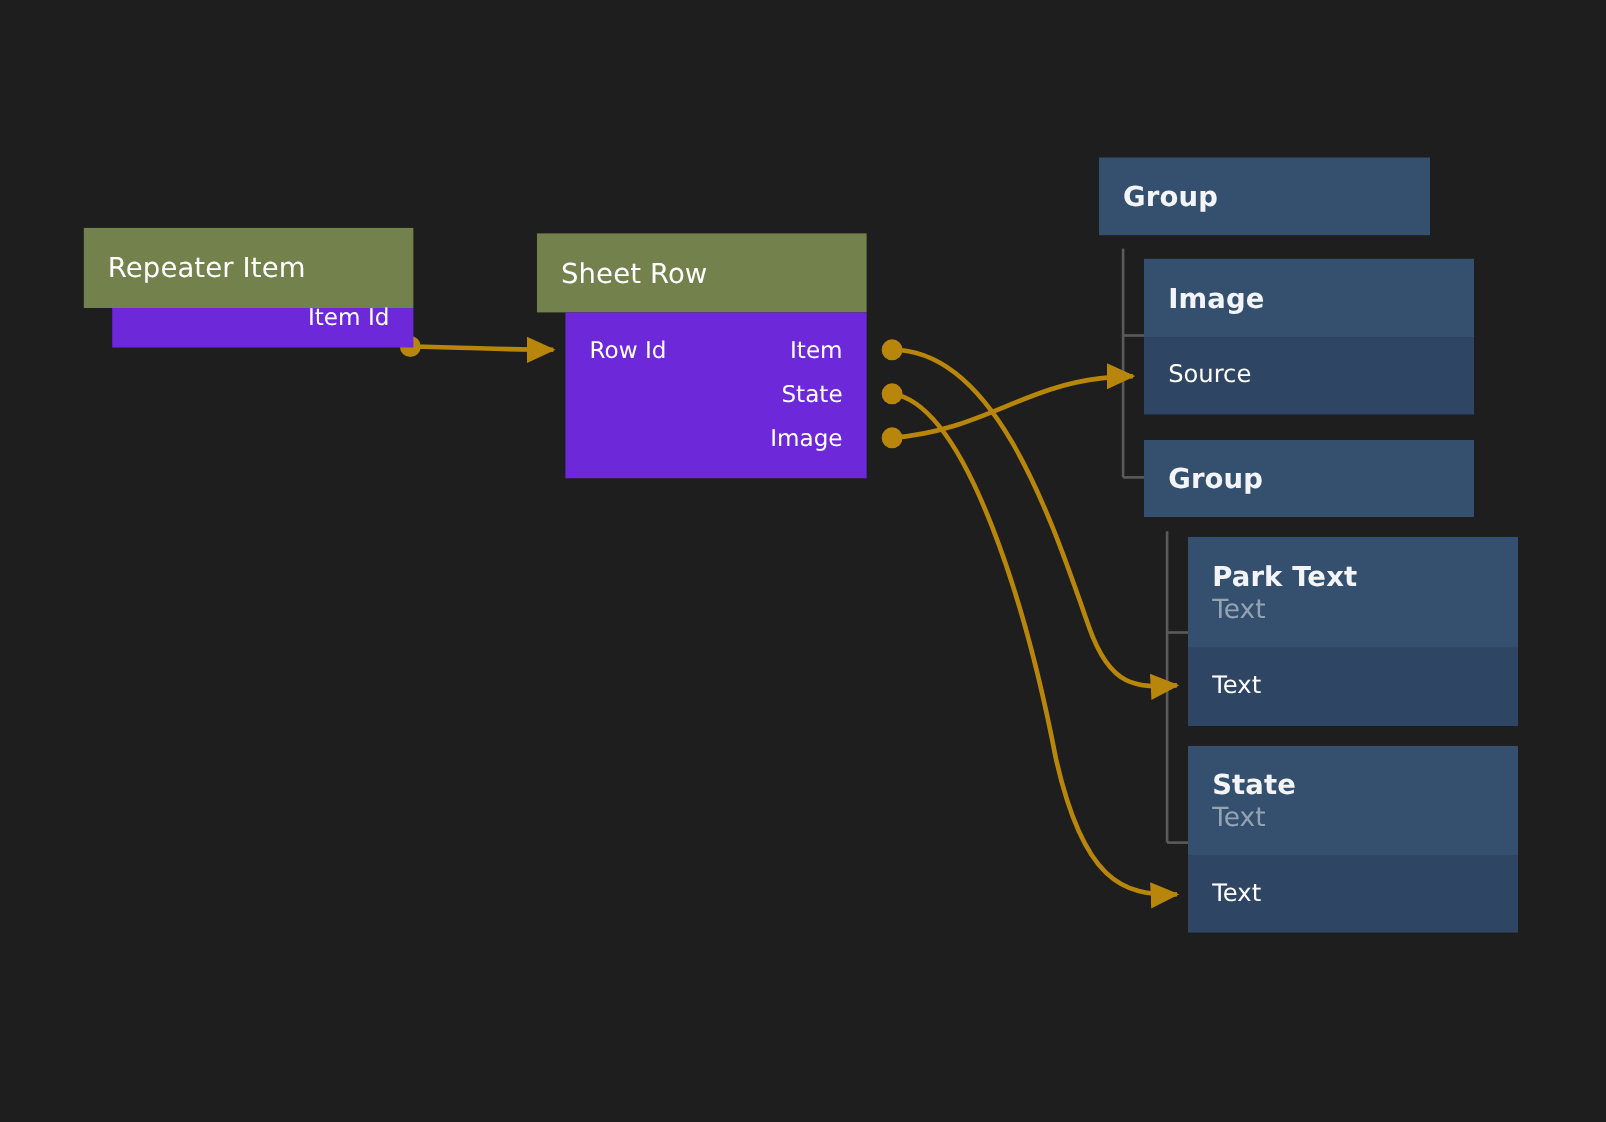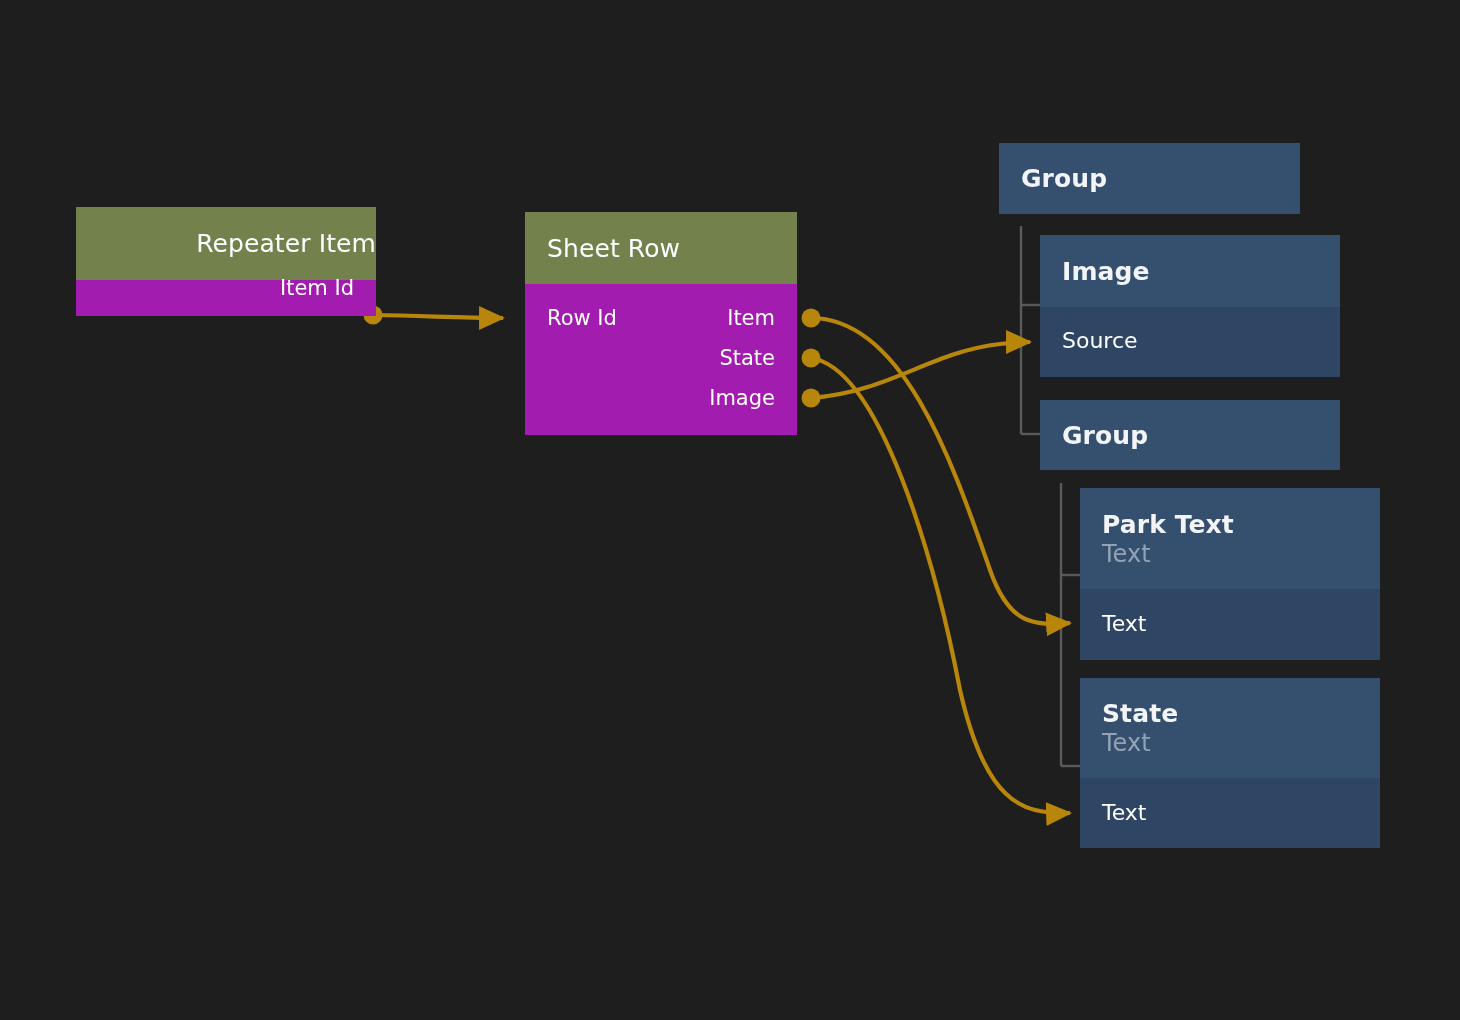--- a/index.html
+++ b/index.html
@@ -38,21 +38,21 @@
     flex-direction: column;
     justify-content: center;
   }
   .node-body {
     box-sizing: border-box;
     position: relative;
   }
 
   
   .node.green .node-header { background: #73814d; }
-  .node.green .node-body   { background: #a21caf; }
+  .node.green .node-body   { background: #6d28d9; margin-left: 26px; }
   .node.green .node-title {
     color: #ffffff;
     font-size: 25px;
     font-weight: 400;
     letter-spacing: 0.1px;
   }
   .port-row {
     position: absolute;
     display: flex;
     align-items: center;
@@ -134,32 +134,32 @@
       <path d="M 811 358 C 880 368, 935 560, 960 690 C 985 800, 1020 815, 1070 813" stroke="#b8860b" stroke-width="4.2" fill="none" marker-end="url(#arrow)"></path>
       <circle cx="811" cy="358" r="9.5" fill="#b8860b"></circle>
     </g>
 
     <g>
       <path d="M 811 398 C 890 392, 930 352, 1000 344 C 1015 342, 1020 342, 1030 342" stroke="#b8860b" stroke-width="4.2" fill="none" marker-end="url(#arrow)"></path>
       <circle cx="811" cy="398" r="9.5" fill="#b8860b"></circle>
     </g>
   </svg>
 
-  <div class="node green" style="left:76px; top:207px; width:300px; height:109px;text-align:right;">
+  <div class="node green" style="left:76px; top:207px; width:300px; height:109px;">
     <div class="node-header pad-l" style="height:73px;">
       <div class="node-title">Repeater Item</div>
     </div>
     <div class="node-body" style="height:70px;">
       <div class="port-row out" style="top:-4px;">
         <span>Item Id</span>
       </div>
     </div>
   </div>
 
-  <div class="node green" style="left:525px; top:212px; width:272px; height:223px;">
+  <div class="node green" style="left:488px; top:212px; width:300px; height:223px;">
     <div class="node-header pad-l" style="height:72px;">
       <div class="node-title">Sheet Row</div>
     </div>
     <div class="node-body" style="height:151px;">
       <div class="port-row in" style="top:22px;">
         <span>Row Id</span>
       </div>
       <div class="port-row out" style="top:22px;">
         <span>Item</span>
       </div>

